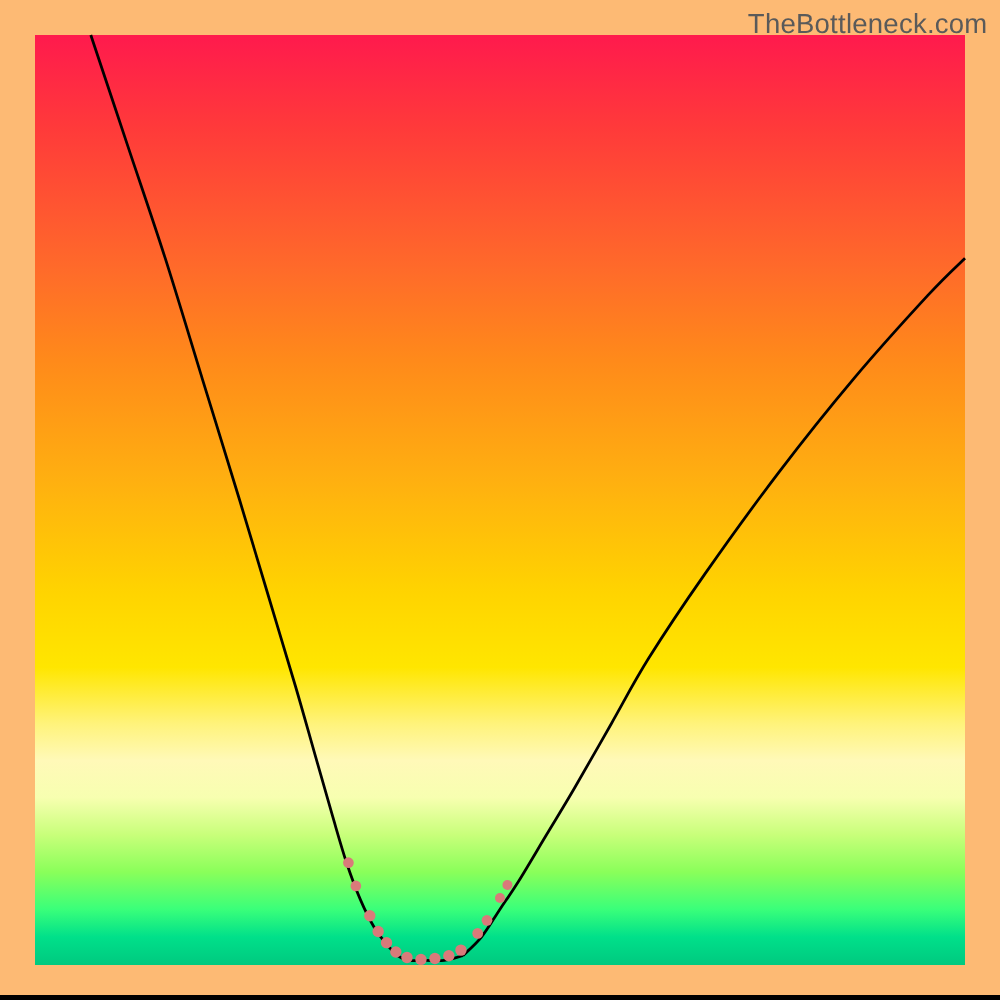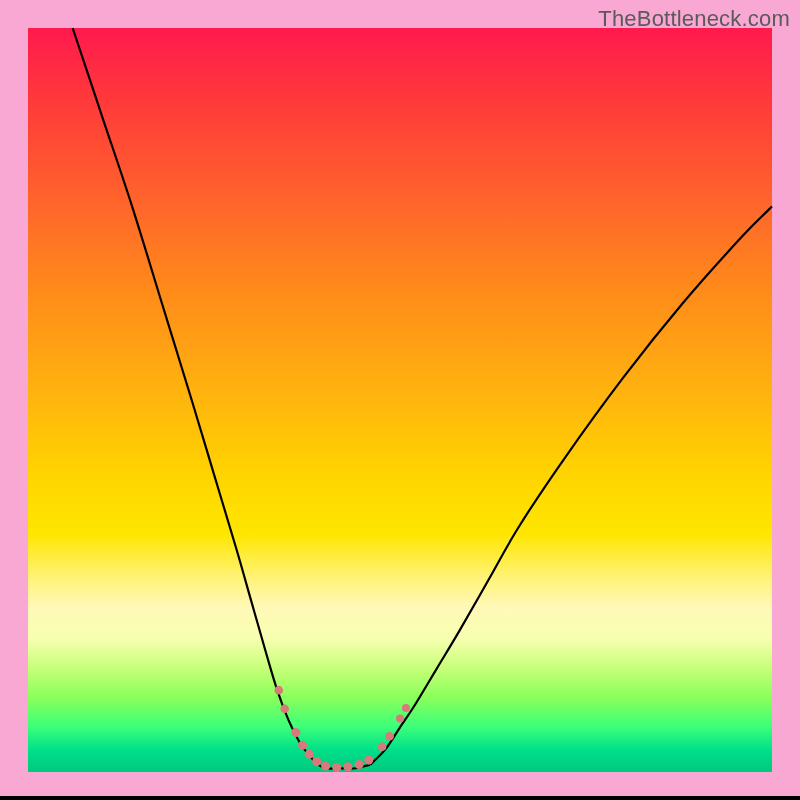--- a/index.html
+++ b/index.html
@@ -8,21 +8,21 @@
     width: 800px;
     height: 800px;
     background: #000;
     overflow: hidden;
     font-family: Arial, Helvetica, sans-serif;
   }
   .frame {
     position: absolute;
     left: 0; top: 0;
     width: 800px; height: 796px;
-    background: #f9a8d4;
+    background: #fdba74;
   }
   .plot-area {
     position: absolute;
     left: 28px;
     top: 28px;
     width: 744px;
     height: 744px;
     background: linear-gradient(
       to bottom,
       #ff1a4d 0%,

